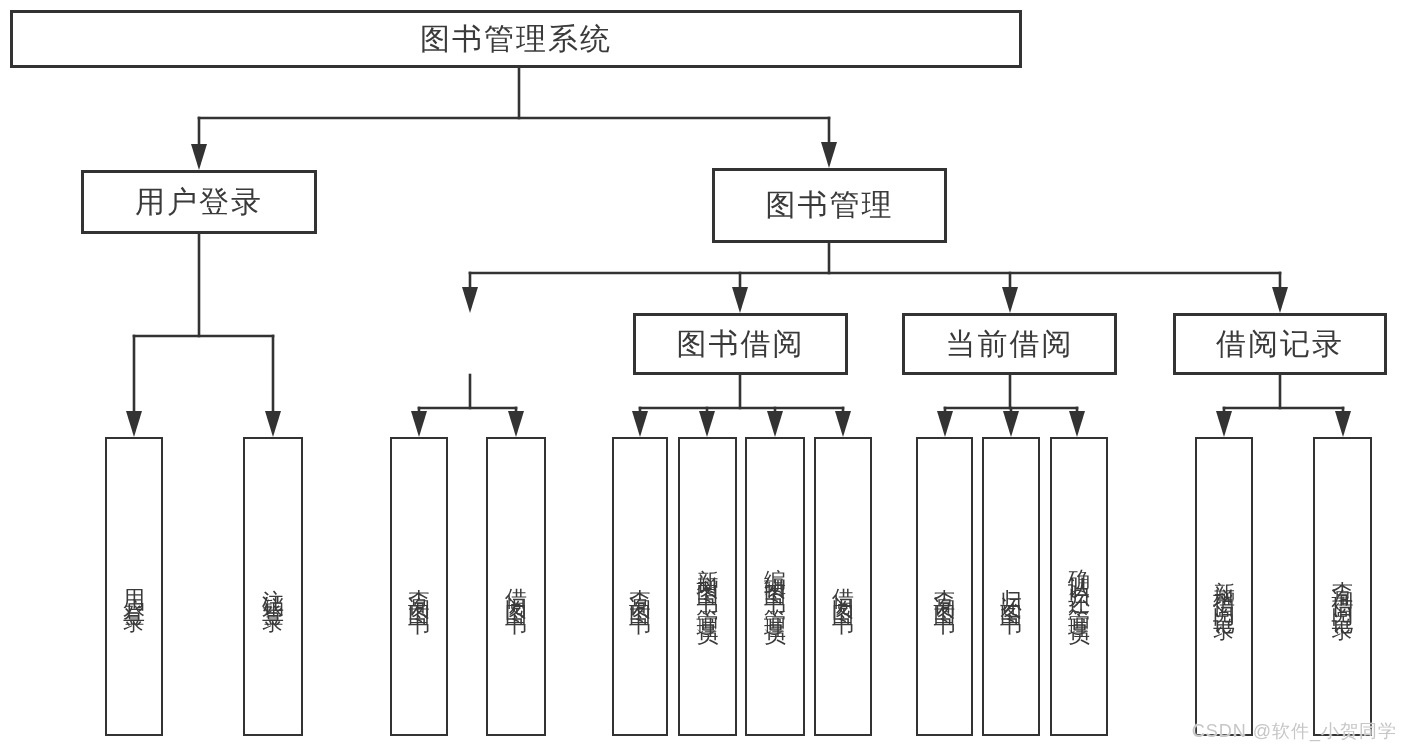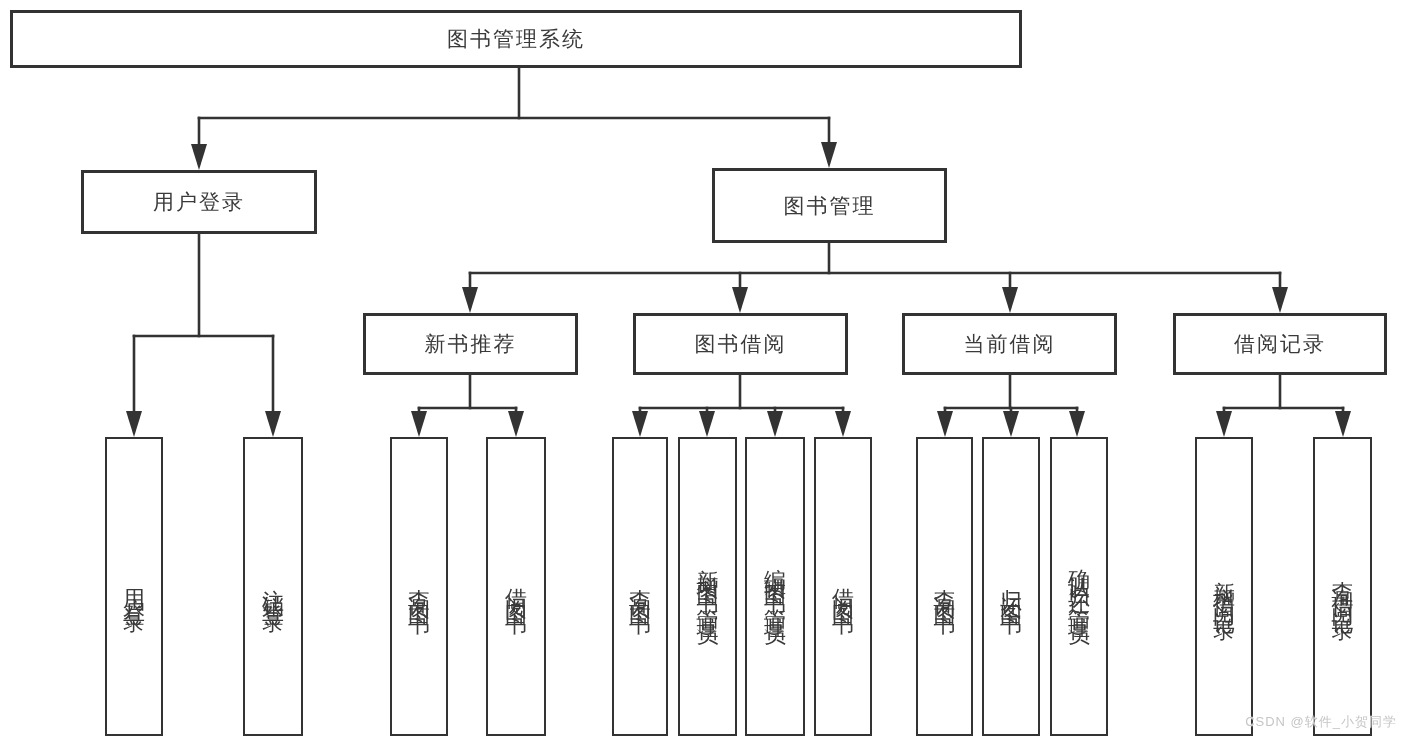--- a/index.html
+++ b/index.html
@@ -23,38 +23,38 @@
   }
   .node {
     position: absolute;
     box-sizing: border-box;
     background: #ffffff;
     border: 3px solid #333333;
     display: flex;
     align-items: center;
     justify-content: center;
     color: #3a3a3a;
-    font-size: 21px;
+    font-size: 30px;
     letter-spacing: 2px;
     white-space: nowrap;
     z-index: 2;
   }
   .node.leaf {
     border-width: 2px;
     writing-mode: vertical-rl;
     text-orientation: mixed;
     font-size: 22px;
     letter-spacing: 8px;
     white-space: normal;
   }
   #watermark {
     position: absolute;
     right: 8px;
-    bottom: 16px;
-    font-size: 13px;
+    bottom: 4px;
+    font-size: 18px;
     color: #c6c6c6;
     letter-spacing: 1px;
     text-shadow: 0 0 2px #ffffff, 0 0 1px #ffffff;
     z-index: 3;
   }
 </style>
 </head>
 <body>
 
 <div id="stage">
@@ -112,21 +112,20 @@
       <path d="M 1216 411 L 1232 411 L 1224 437 Z" fill="#333333"></path>
       <line x1="1343" y1="408" x2="1343" y2="417" stroke="#333333" stroke-width="2.6" stroke-linecap="square"></line>
       <path d="M 1335 411 L 1351 411 L 1343 437 Z" fill="#333333"></path>
     </svg>
 
   <div class="node" style="left:10px; top:10px; width:1012px; height:58px;">图书管理系统</div>
 
   <div class="node" style="left:81px; top:170px; width:236px; height:64px;">用户登录</div>
   <div class="node" style="left:712px; top:168px; width:235px; height:75px;">图书管理</div>
 
-  <div class="node" style="left:363px; top:313px; width:215px; height:62px;">新书推荐</div>
   <div class="node" style="left:633px; top:313px; width:215px; height:62px;">图书借阅</div>
   <div class="node" style="left:902px; top:313px; width:215px; height:62px;">当前借阅</div>
   <div class="node" style="left:1173px; top:313px; width:214px; height:62px;">借阅记录</div>
 
   <div class="node leaf" style="left:105px; top:437px; width:58px; height:299px;">用户登录</div>
   <div class="node leaf" style="left:243px; top:437px; width:60px; height:299px;">注销登录</div>
 
   <div class="node leaf" style="left:390px; top:437px; width:58px; height:299px;">查询图书</div>
   <div class="node leaf" style="left:486px; top:437px; width:60px; height:299px;">借阅图书</div>
 

